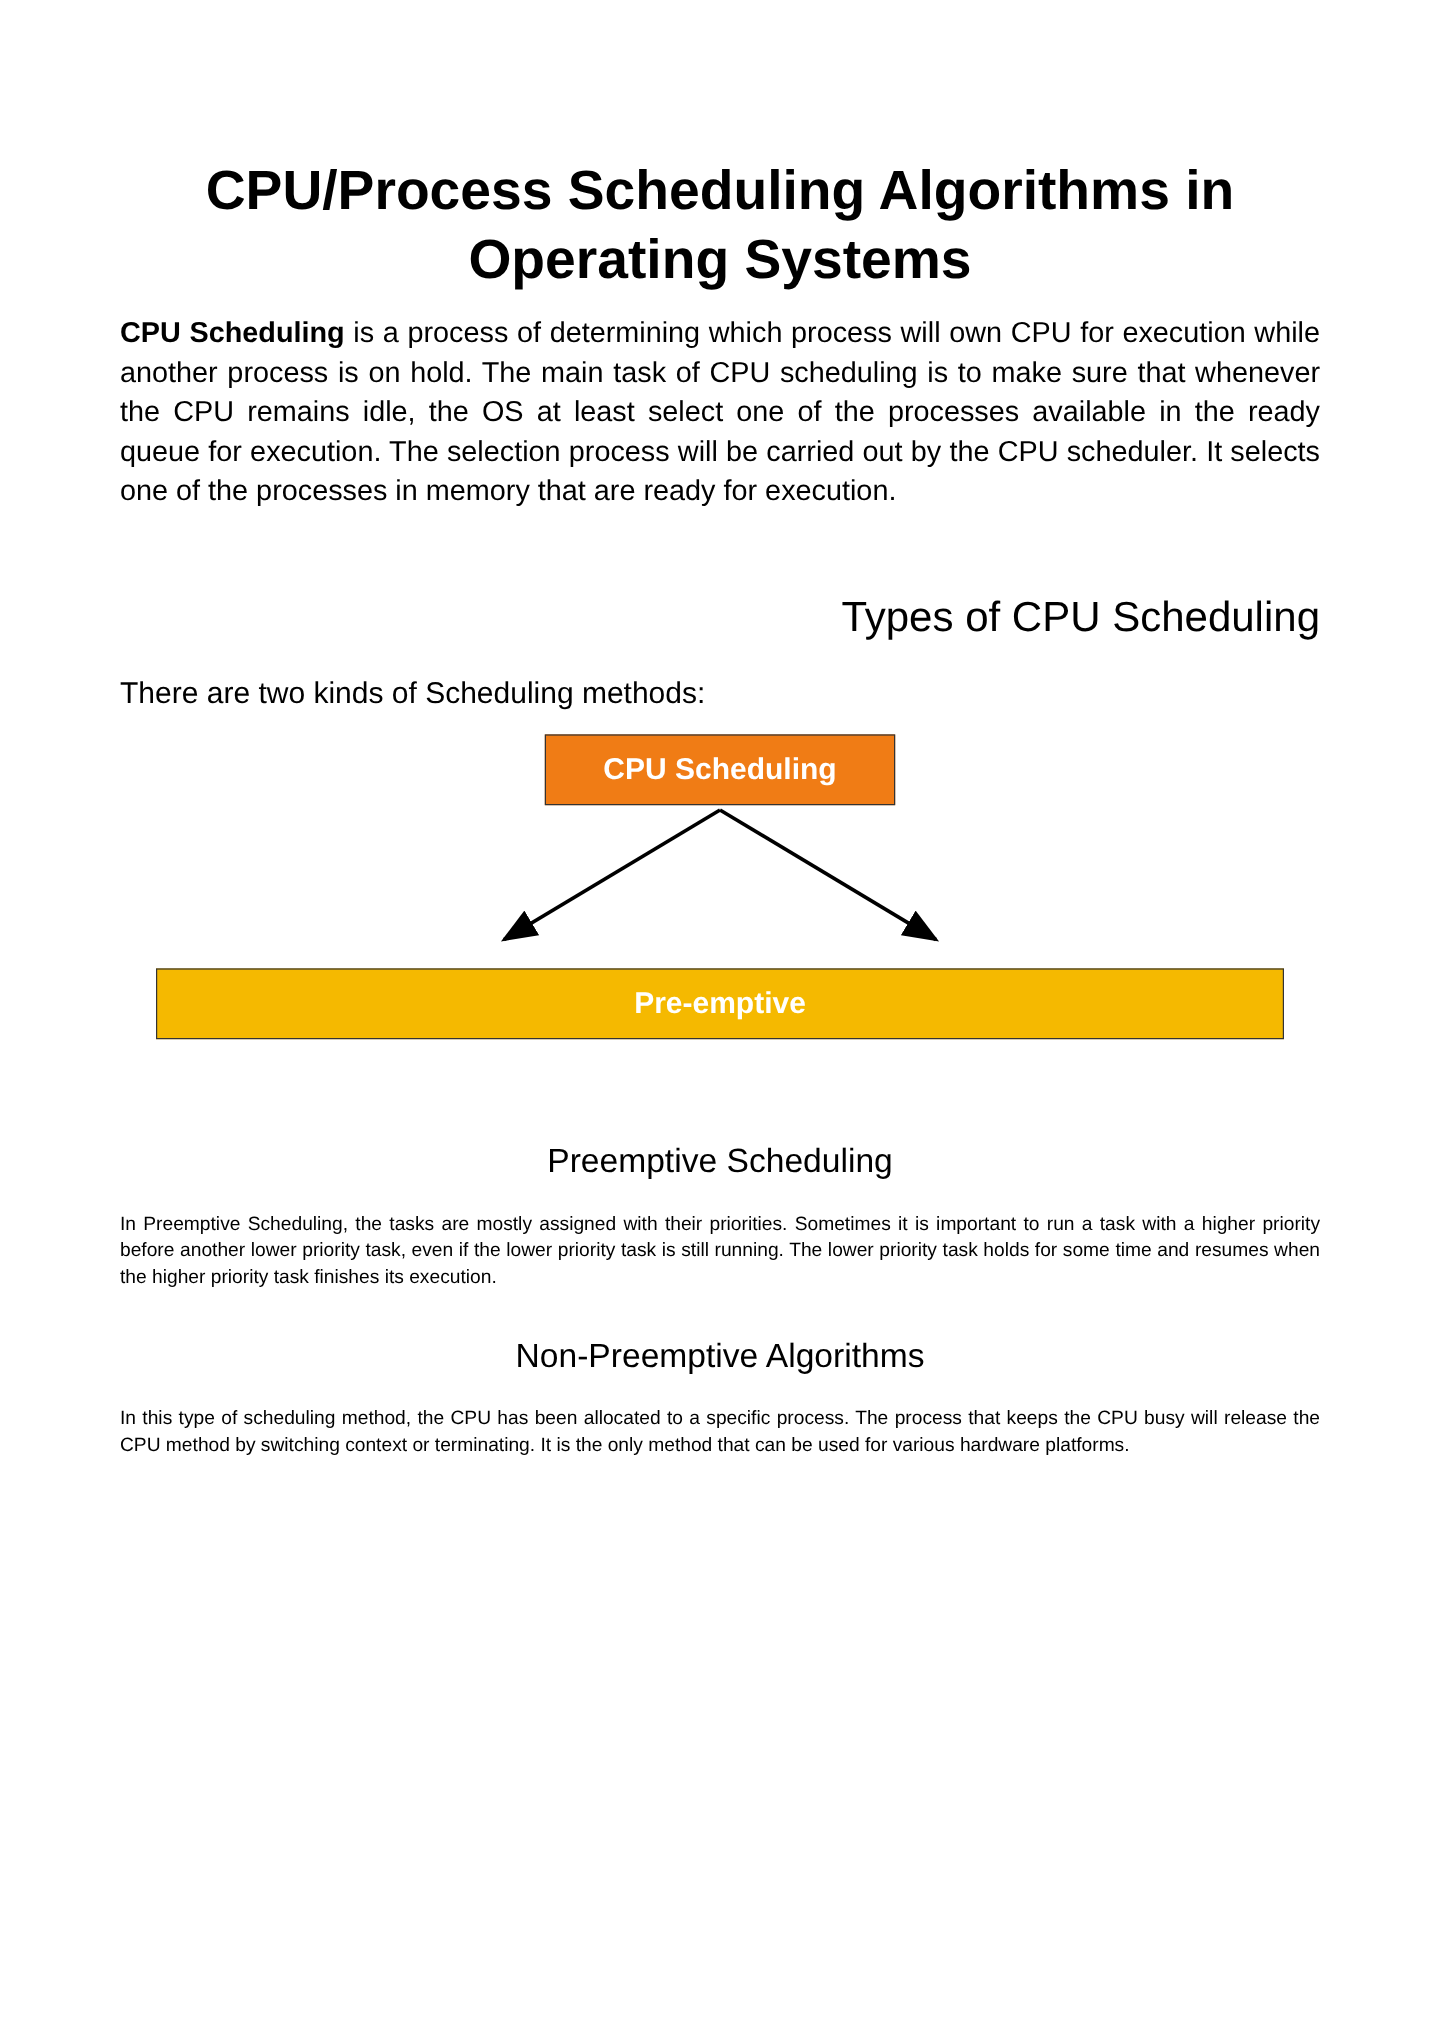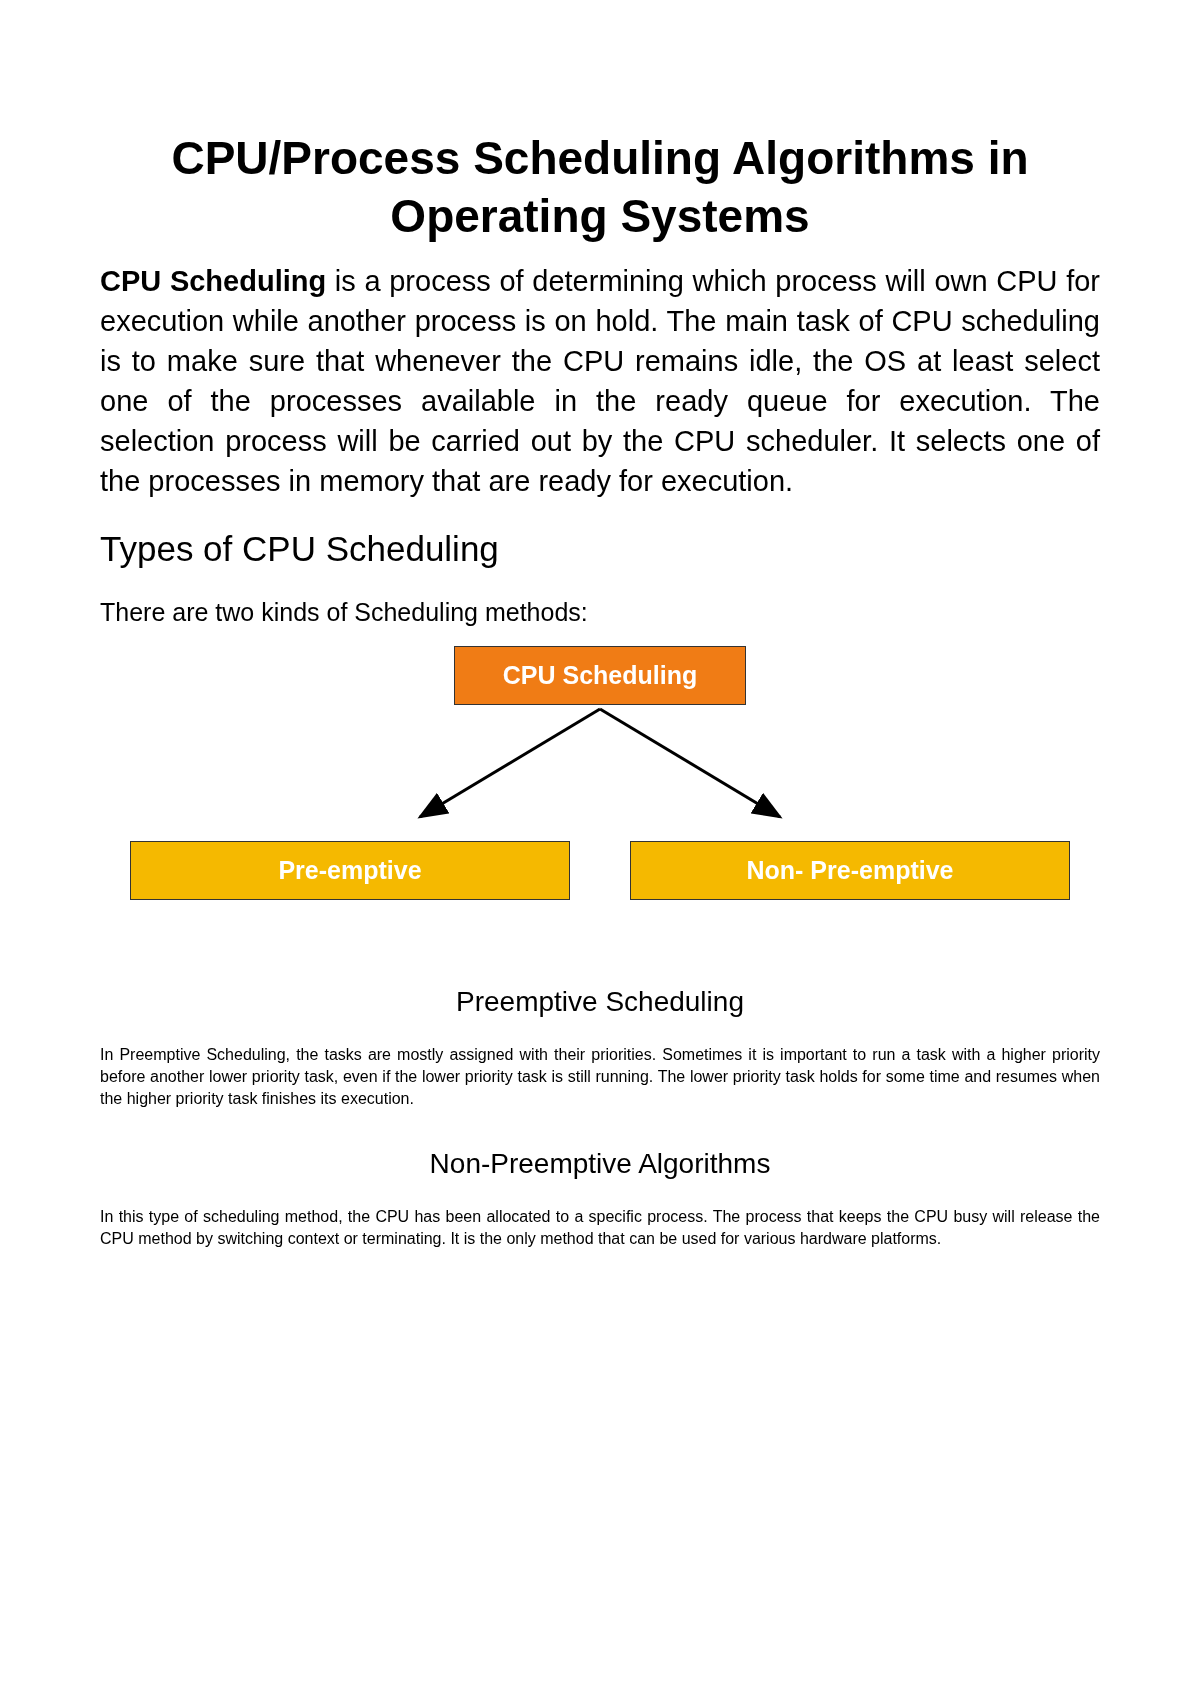--- a/index.html
+++ b/index.html
@@ -16,32 +16,33 @@
       color: #000000;
     }
     h1 {
       font-size: 46px;
       font-weight: bold;
       text-align: center;
       line-height: 1.25;
       margin-bottom: 16px;
     }
     .intro-para {
-      font-size: 29px;
+      font-size: 24px;
       line-height: 1.38;
       text-align: justify;
-      margin-bottom: 28px;
+      margin-bottom: 68px;
     }
     .intro-para strong {
       font-weight: bold;
     }
     h2 {
       font-size: 35px;
       font-weight: normal;
       margin-bottom: 26px;
+      text-align: right;
     }
     .subtitle {
       font-size: 25px;
       line-height: 1.4;
       margin-bottom: 16px;
     }
     .diagram {
       display: flex;
       flex-direction: column;
       align-items: center;
@@ -113,21 +114,20 @@
         <marker id="arrowhead" markerWidth="10" markerHeight="8" refX="9" refY="4" orient="auto">
           <polygon points="0 0, 10 4, 0 8" fill="#000"></polygon>
         </marker>
       </defs>
       <line x1="280" y1="4" x2="100" y2="112" stroke="#000" stroke-width="3" marker-end="url(#arrowhead)"></line>
       <line x1="280" y1="4" x2="460" y2="112" stroke="#000" stroke-width="3" marker-end="url(#arrowhead)"></line>
     </svg>
   </div>
   <div class="diagram-bottom">
     <div class="diagram-box">Pre-emptive</div>
-    <div class="diagram-box">Non- Pre-emptive</div>
   </div>
 </div>
 
 <h3>Preemptive Scheduling</h3>
 
 <p class="body-para">In Preemptive Scheduling, the tasks are mostly assigned with their priorities. Sometimes it is important to run a task with a higher priority before another lower priority task, even if the lower priority task is still running. The lower priority task holds for some time and resumes when the higher priority task finishes its execution.</p>
 
 <h3>Non-Preemptive Algorithms</h3>
 
 <p class="body-para">In this type of scheduling method, the CPU has been allocated to a specific process. The process that keeps the CPU busy will release the CPU method by switching context or terminating. It is the only method that can be used for various hardware platforms.</p>

